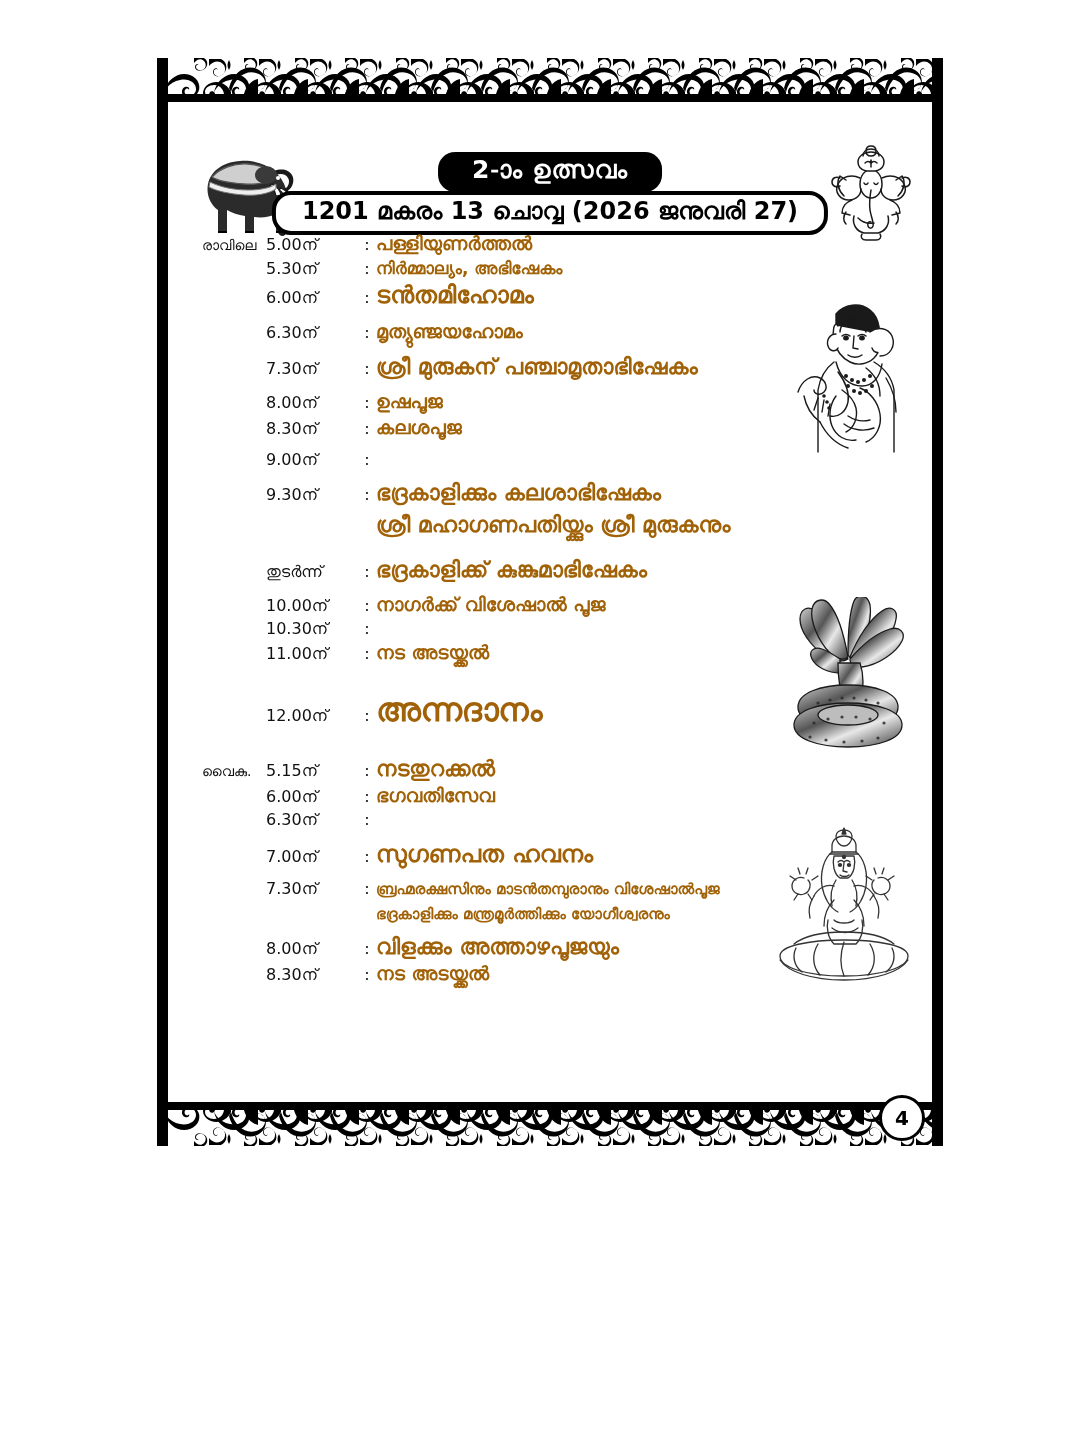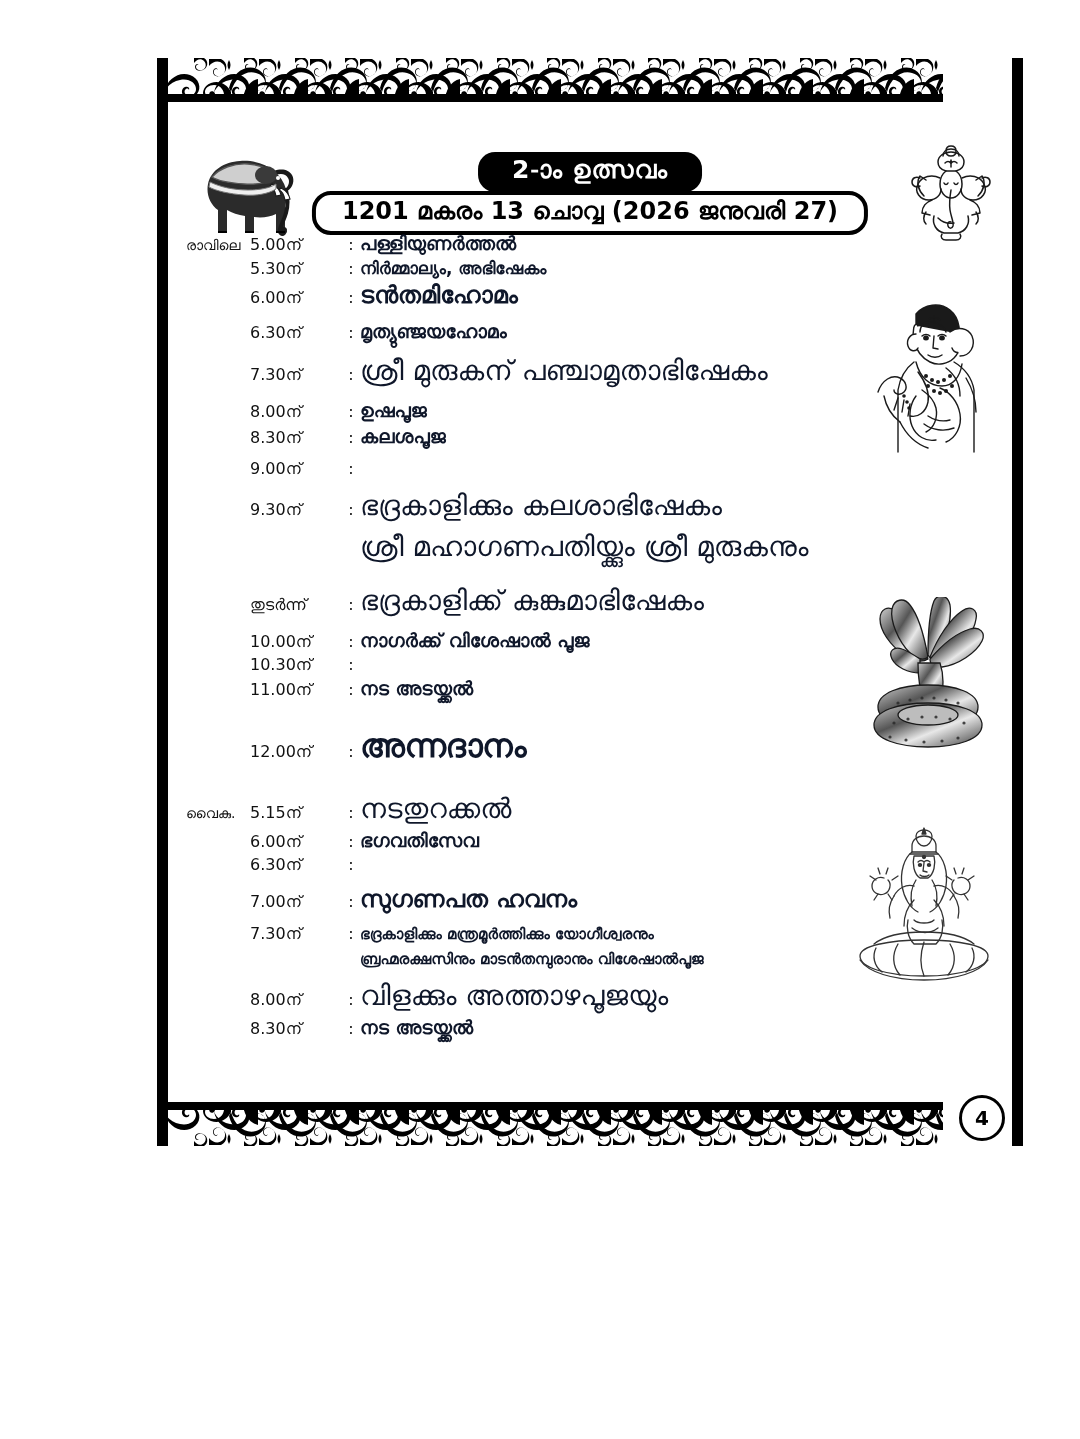--- a/index.html
+++ b/index.html
@@ -14,21 +14,21 @@
     color: #000;
     position: relative;
     overflow: hidden;
   }
 
   
   .poster {
     position: absolute;
     left: 157px;
     top: 58px;
-    width: 866px;
+    width: 786px;
     height: 1088px;
     background: #ffffff;
     box-sizing: border-box;
   }
 
   
   .rail {
     position: absolute;
     top: 0;
     bottom: 0;
@@ -115,21 +115,21 @@
   .art svg { display: block; }
   .art-elephant { left: 20px;  top: 42px;  width: 125px; height: 96px; }
   .art-ganesha  { right: 6px;  top: 36px;  width: 110px; height: 105px; }
   .art-deity    { right: 8px;  top: 190px; width: 150px; height: 165px; }
   .art-naga     { right: 14px; top: 495px; width: 140px; height: 160px; }
   .art-lakshmi  { right: 18px; top: 722px; width: 140px; height: 168px; }
 
   
   .schedule {
     position: absolute;
-    left: 0;
+    left: 16px;
     top: 130px;
     right: 0;
     z-index: 5;
   }
   .row {
     display: flex;
     align-items: baseline;
     margin-bottom: 3px;
   }
   .col-period {
@@ -156,30 +156,30 @@
     width: 18px;
     flex: 0 0 18px;
     text-align: center;
     font-family: "DejaVu Sans", sans-serif;
     font-size: 16px;
     color: #111;
   }
   .col-event {
     flex: 1 1 auto;
     font-family: "DejaVu Sans", sans-serif;
-    color: #0f172a;
+    color: #a16207;
     padding-right: 6px;
   }
   .col-event .line { display: block; white-space: nowrap; }
   .col-event .line + .line { margin-top: 7px; }
 
   
   .ev-sm   { font-size: 17px; font-weight: 700; }
   .ev-md   { font-size: 19px; font-weight: 700; }
-  .ev-lg   { font-size: 28px; font-weight: 400; }
+  .ev-lg   { font-size: 22px; font-weight: 700; }
   .ev-xl   { font-size: 24px; font-weight: 700; }
   .ev-huge { font-size: 33px; font-weight: 700; letter-spacing: -0.5px; }
   .ev-tiny { font-size: 15px; font-weight: 700; }
 
   .row.r-gap  { margin-bottom: 11px; }
   .row.r-gap2 { margin-bottom: 20px; }
 
   
   .page-badge {
     position: absolute;
@@ -631,22 +631,22 @@
         <div class="col-event ev-xl">
             <span class="line">സുഗണപത ഹവനം</span>
           </div>
       </div>
 
       <div class="row r-gap">
         <div class="col-period"></div>
         <div class="col-time">7.30ന്</div>
         <div class="col-colon">:</div>
         <div class="col-event ev-tiny">
+          <span class="line">ബ്രഹ്മരക്ഷസിനും മാടൻതമ്പുരാനും  വിശേഷാൽപൂജ</span>
           <span class="line">ഭദ്രകാളിക്കും മന്ത്രമൂർത്തിക്കും യോഗീശ്വരനും</span>
-          <span class="line">ബ്രഹ്മരക്ഷസിനും മാടൻതമ്പുരാനും  വിശേഷാൽപൂജ</span>
         </div>
       </div>
 
       <div class="row">
         <div class="col-period"></div>
         <div class="col-time">8.00ന്</div>
         <div class="col-colon">:</div>
         <div class="col-event ev-lg">
             <span class="line">വിളക്കും  അത്താഴപൂജയും</span>
           </div>

